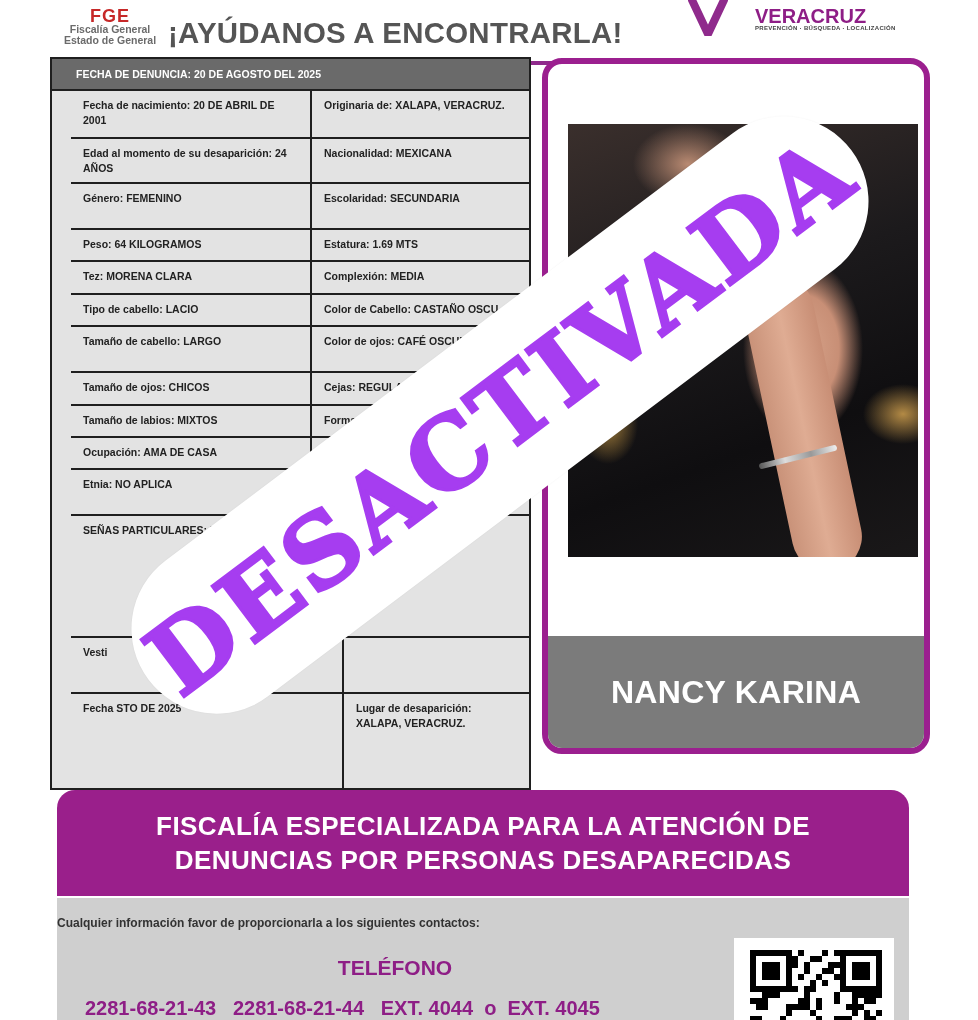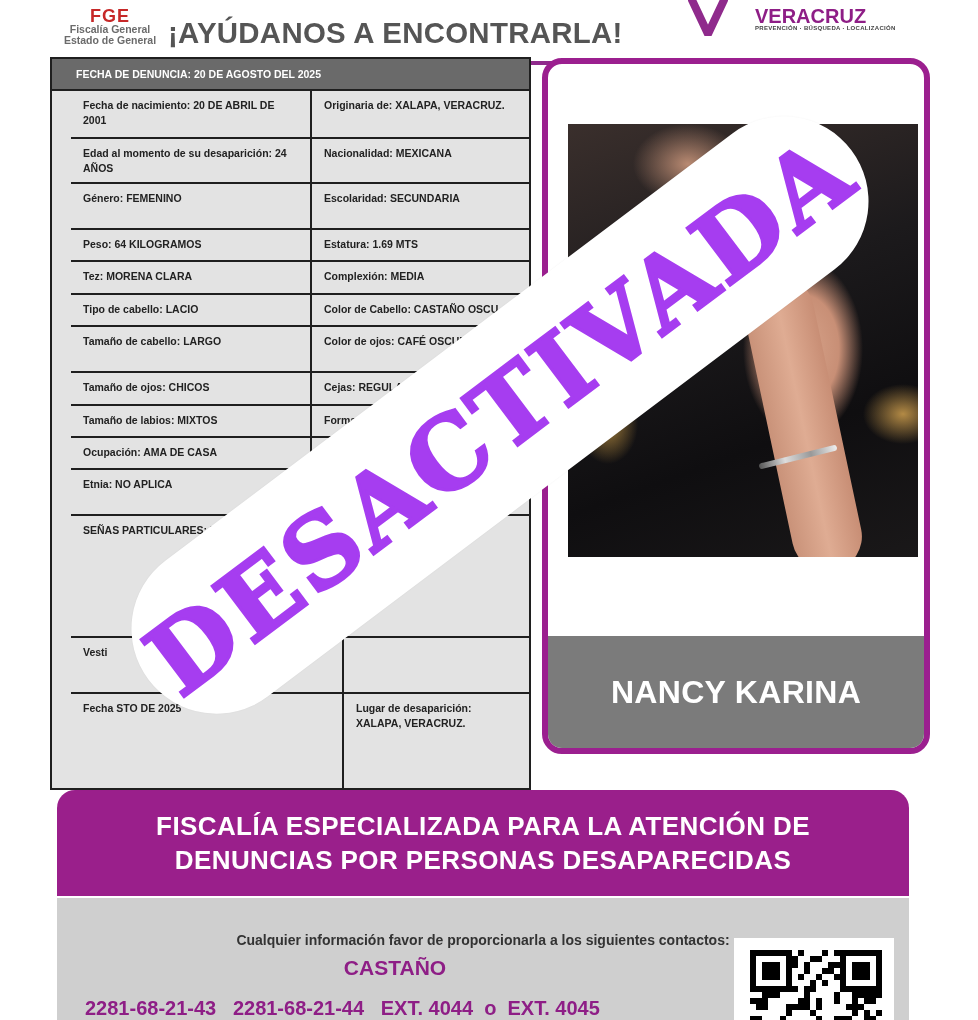--- a/index.html
+++ b/index.html
@@ -41,21 +41,21 @@
   }
   .arm { position:absolute; left: 200px; top: 150px; width: 70px; height: 300px; background: linear-gradient(90deg,#c99279,#dfac93,#c88e75); transform: rotate(-12deg); border-radius: 35px; }
   .bracelet { position:absolute; left: 190px; top: 330px; width: 80px; height: 6px; background: linear-gradient(90deg,#555,#ddd,#999,#eee); transform: rotate(-14deg); border-radius: 3px; }
   .name-box { position: absolute; left: 0; bottom: 0; width: 100%; height: 112px; background: #7b7b7b; display: flex; flex-direction: column; align-items: center; justify-content: center; }
   .name-box span { display:block; color: #fff; font-weight: 700; font-size: 32px; line-height: 32px; letter-spacing: 0.3px; }
 
   
   .fiscalia { position: absolute; left: 57px; top: 790px; width: 852px; height: 106px; background: #9a1f8b; border-radius: 18px 18px 0 0; display: flex; flex-direction: column; align-items: center; justify-content: center; }
   .fiscalia span { display:block; color: #fff; font-weight: 700; font-size: 26px; line-height: 34px; letter-spacing: 0.4px; }
   .contact { position: absolute; left: 57px; top: 898px; width: 852px; height: 122px; background: #cfcfcf; }
-  .contact-lead { position: absolute; left: 0; top: 18px; width: 100%; text-align: center; font-weight: 700; font-size: 14px; color: #333; margin-top: 16px; }
+  .contact-lead { position: absolute; left: 0; top: 18px; width: 100%; font-weight: 700; font-size: 12px; color: #333; }
   .tel-label { position: absolute; left: 0; top: 58px; width: 676px; text-align: center; font-weight: 700; font-size: 21px; color: #8e1e86; }
   .tel-nums { position: absolute; left: 28px; top: 99px; font-weight: 700; font-size: 20px; color: #8e1e86; white-space: pre; }
   .qr-wrap { position: absolute; left: 677px; top: 40px; width: 160px; height: 82px; background: #fff; padding: 12px 0 0 16px; }
   .qr { width: 132px; height: 72px; display: grid; grid-template-columns: repeat(22, 6px); grid-auto-rows: 6px; }
   .qr i { display:block; width:6px; height:6px; }
   .qr i.b { background:#000; }
 
   
   .stamp { position: absolute; left: 60px; top: 330px; width: 880px; height: 170px; background: #ffffff; border-radius: 85px;
     transform: rotate(-37deg); transform-origin: center; display: flex; align-items: center; justify-content: center;
@@ -152,21 +152,21 @@
     <span>NANCY KARINA</span>
   </div>
 </div>
 
 <div class="fiscalia">
   <span>FISCALÍA ESPECIALIZADA PARA LA ATENCIÓN DE</span>
   <span>DENUNCIAS POR PERSONAS DESAPARECIDAS</span>
 </div>
 <div class="contact">
   <div class="contact-lead">Cualquier información favor de proporcionarla a los siguientes contactos:</div>
-  <div class="tel-label">CASTAÑO</div>
+  <div class="tel-label">TELÉFONO</div>
   <div class="tel-nums">2281-68-21-43   2281-68-21-44   EXT. 4044  o  EXT. 4045</div>
   <div class="qr-wrap">
     <div class="qr" id="qr">
         <i class="b"></i>
         <i class="b"></i>
         <i class="b"></i>
         <i class="b"></i>
         <i class="b"></i>
         <i class="b"></i>
         <i class="b"></i>

